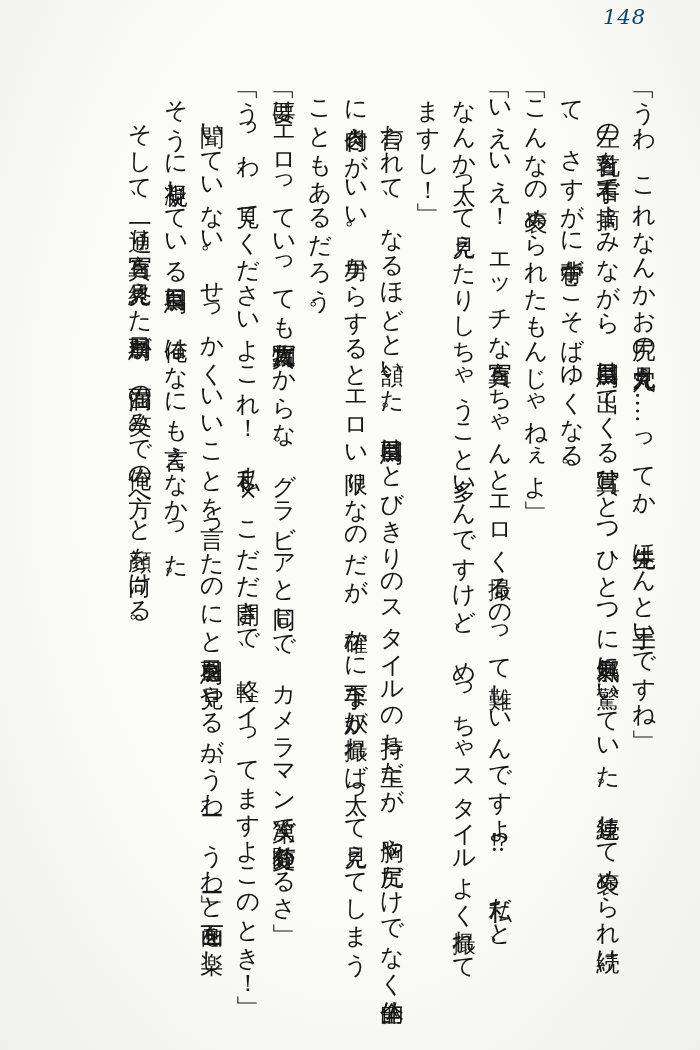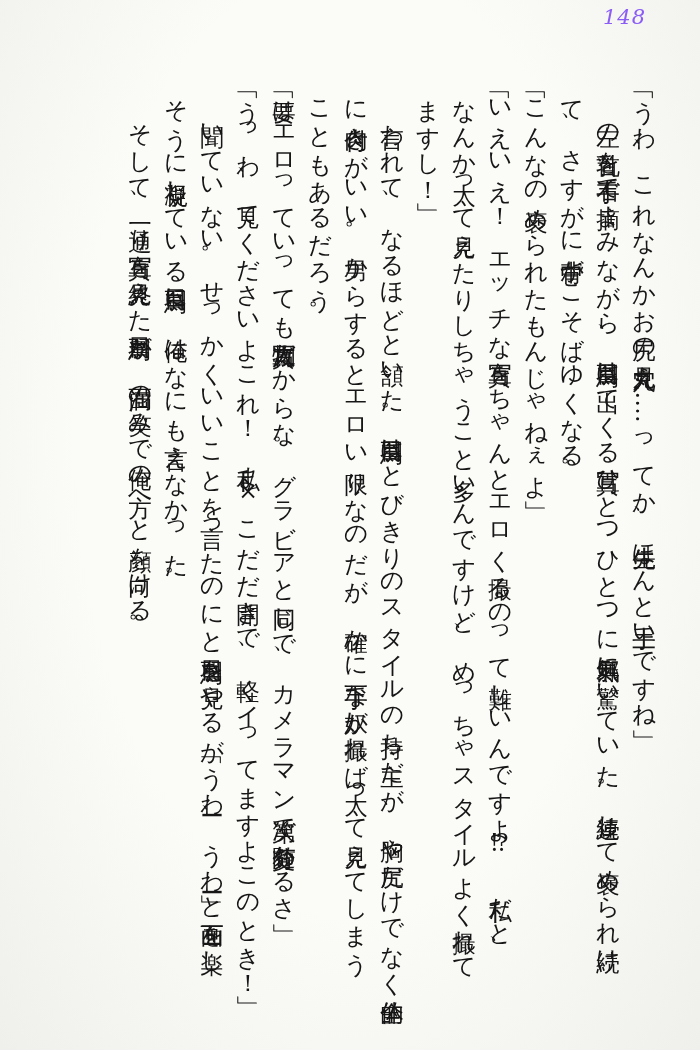--- a/index.html
+++ b/index.html
@@ -11,21 +11,21 @@
     background: radial-gradient(ellipse at 50% 42%, #fbfbf8 55%, #efefeb 100%);
     font-family: "DejaVu Serif", "Liberation Serif", serif;
   }
   .page-number {
     position: absolute;
     top: 5px;
     left: 603px;
     font-size: 21px;
     font-style: italic;
     letter-spacing: 1px;
-    color: #8b5cf6;
+    color: #0c4a6e;
   }
   .text-block {
     position: absolute;
     top: 84px;
     right: 38px;
     height: 900px;
     writing-mode: vertical-rl;
     text-orientation: mixed;
     font-size: 23.5px;
     line-height: 36px;

